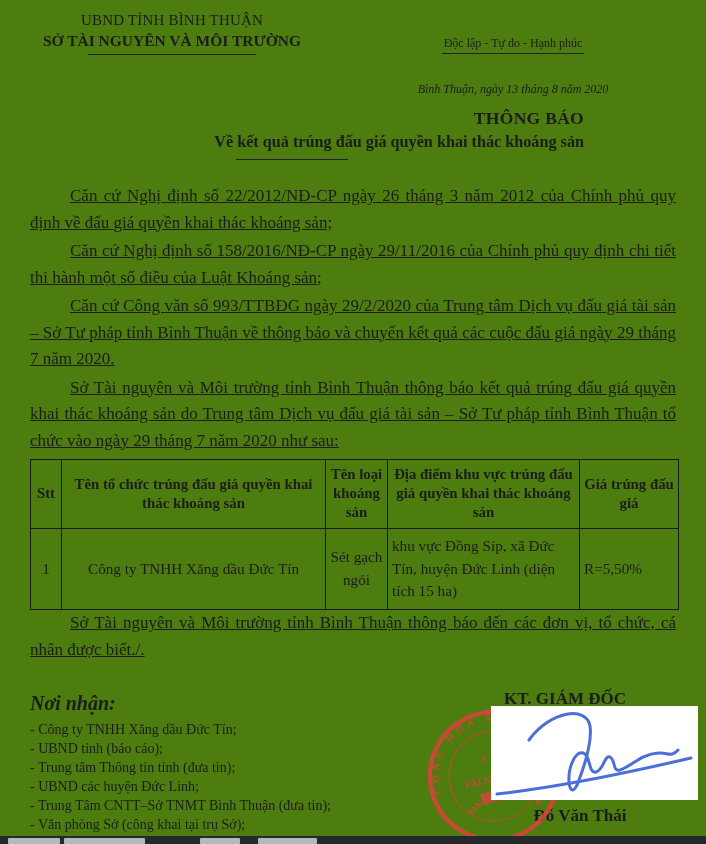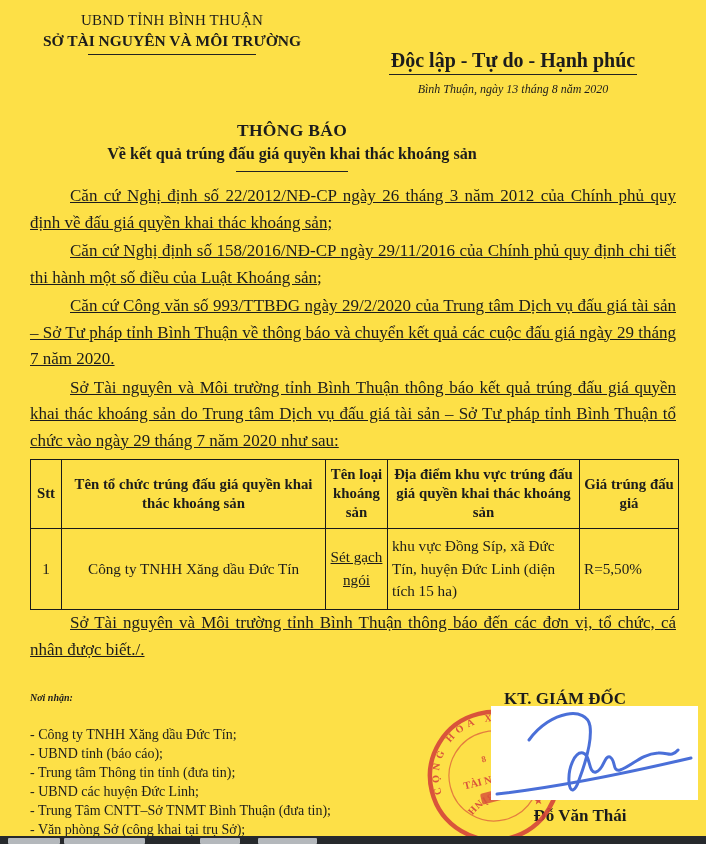--- a/index.html
+++ b/index.html
@@ -1,53 +1,53 @@
 <!DOCTYPE html>
 <html><head>
 <meta charset="utf-8">
 <style>
   html,body{margin:0;padding:0;background:#e9e9e9;}
-  #page{position:relative;width:706px;height:844px;background:#fde047;overflow:hidden;
+  #page{position:relative;width:706px;height:844px;background:#4d7c0f;overflow:hidden;
         font-family:"Liberation Serif","DejaVu Serif",serif;color:#1c1c1c;}
   
   .hdr-left{position:absolute;left:26px;top:12px;width:292px;text-align:center;}
   .hdr-left .l1{font-size:15px;letter-spacing:.2px;}
   .hdr-left .l2{font-size:15.5px;font-weight:bold;margin-top:3px;}
   .hdr-left .uline{width:168px;border-bottom:1.6px solid #222;margin:4px auto 0;}
   .hdr-right{position:absolute;left:328px;top:10px;width:370px;text-align:center;}
   .hdr-right .l1{font-size:15.6px;font-weight:bold;}
-  .hdr-right .l2{display:inline-block;font-size:20px;font-weight:bold;margin-top:21px;
+  .hdr-right .l2{display:inline-block;font-size:12px;font-weight:normal;margin-top:8px;
                  border-bottom:1.6px solid #222;padding:0 2px 2px;}
   .doc-number{position:absolute;left:26px;top:82px;width:292px;text-align:center;font-size:16px;}
   .place-date{position:absolute;left:328px;top:82px;width:370px;text-align:center;
               font-size:12px;font-style:italic;}
   
-  .title-blk{position:absolute;left:0;top:120px;width:584px;text-align:center;}
+  .title-blk{position:absolute;left:0;top:108px;width:584px;text-align:right;}
   .title-blk .t1{font-size:17.5px;font-weight:bold;letter-spacing:.3px;}
   .title-blk .t2{font-size:16.2px;font-weight:bold;margin-top:4px;}
   .title-blk .uline{width:112px;border-bottom:1.6px solid #222;margin:7px auto 0;}
   
   .body-flow{position:absolute;left:30px;top:183px;width:646px;}
   .body-flow p{margin:0 0 2px 0;font-size:17px;line-height:26.5px;text-align:justify;
                text-indent:40px;text-decoration:underline;}
   table.result{border-collapse:collapse;margin-top:5px;width:648px;table-layout:fixed;}
   table.result th,table.result td{border:1.6px solid #1a1a1a;vertical-align:middle;}
   table.result th{font-size:14.8px;font-weight:bold;text-align:center;line-height:1.3;
                   padding:5px 2px;}
   table.result td{font-size:15.2px;line-height:1.5;padding:6px 4px;}
   .c-stt{width:31px;} .c-org{width:264px;} .c-min{width:62px;} .c-loc{width:192px;} .c-price{width:99px;}
   td.cell-stt{text-align:center;}
   td.cell-org{padding-left:9px;text-align:center;}
-  td.cell-min{text-align:center;line-height:1.4;text-decoration:underline;}
+  td.cell-min{text-align:center;line-height:1.4;}
   td.cell-loc{padding-left:9px;}
   td.cell-price{padding-left:13px;}
   .closing{margin-top:7px;}
   
   .recipients{position:absolute;left:30px;top:692px;width:340px;}
-  .recipients .label{font-size:10px;font-weight:bold;font-style:italic;margin-bottom:22px;}
+  .recipients .label{font-size:20px;font-weight:bold;font-style:italic;margin-bottom:5px;}
   .recipients .item{font-size:14px;line-height:19px;}
   .recipients .note{font-size:11.5px;}
   .sign-title{position:absolute;left:430px;top:688px;width:270px;text-align:center;
               font-weight:bold;font-size:17px;line-height:22px;}
   .signer-name{position:absolute;left:460px;top:806px;width:240px;text-align:center;
                font-weight:bold;font-size:17px;z-index:1;}
   .seal{position:absolute;left:424px;top:706px;width:140px;height:140px;z-index:2;opacity:.9;}
   .sig-box{position:absolute;left:491px;top:706px;width:207px;height:94px;background:#ffffff;z-index:3;}
   
   .bottom-bar{position:absolute;left:0;bottom:0;width:706px;height:8px;background:#26292c;z-index:6;}

